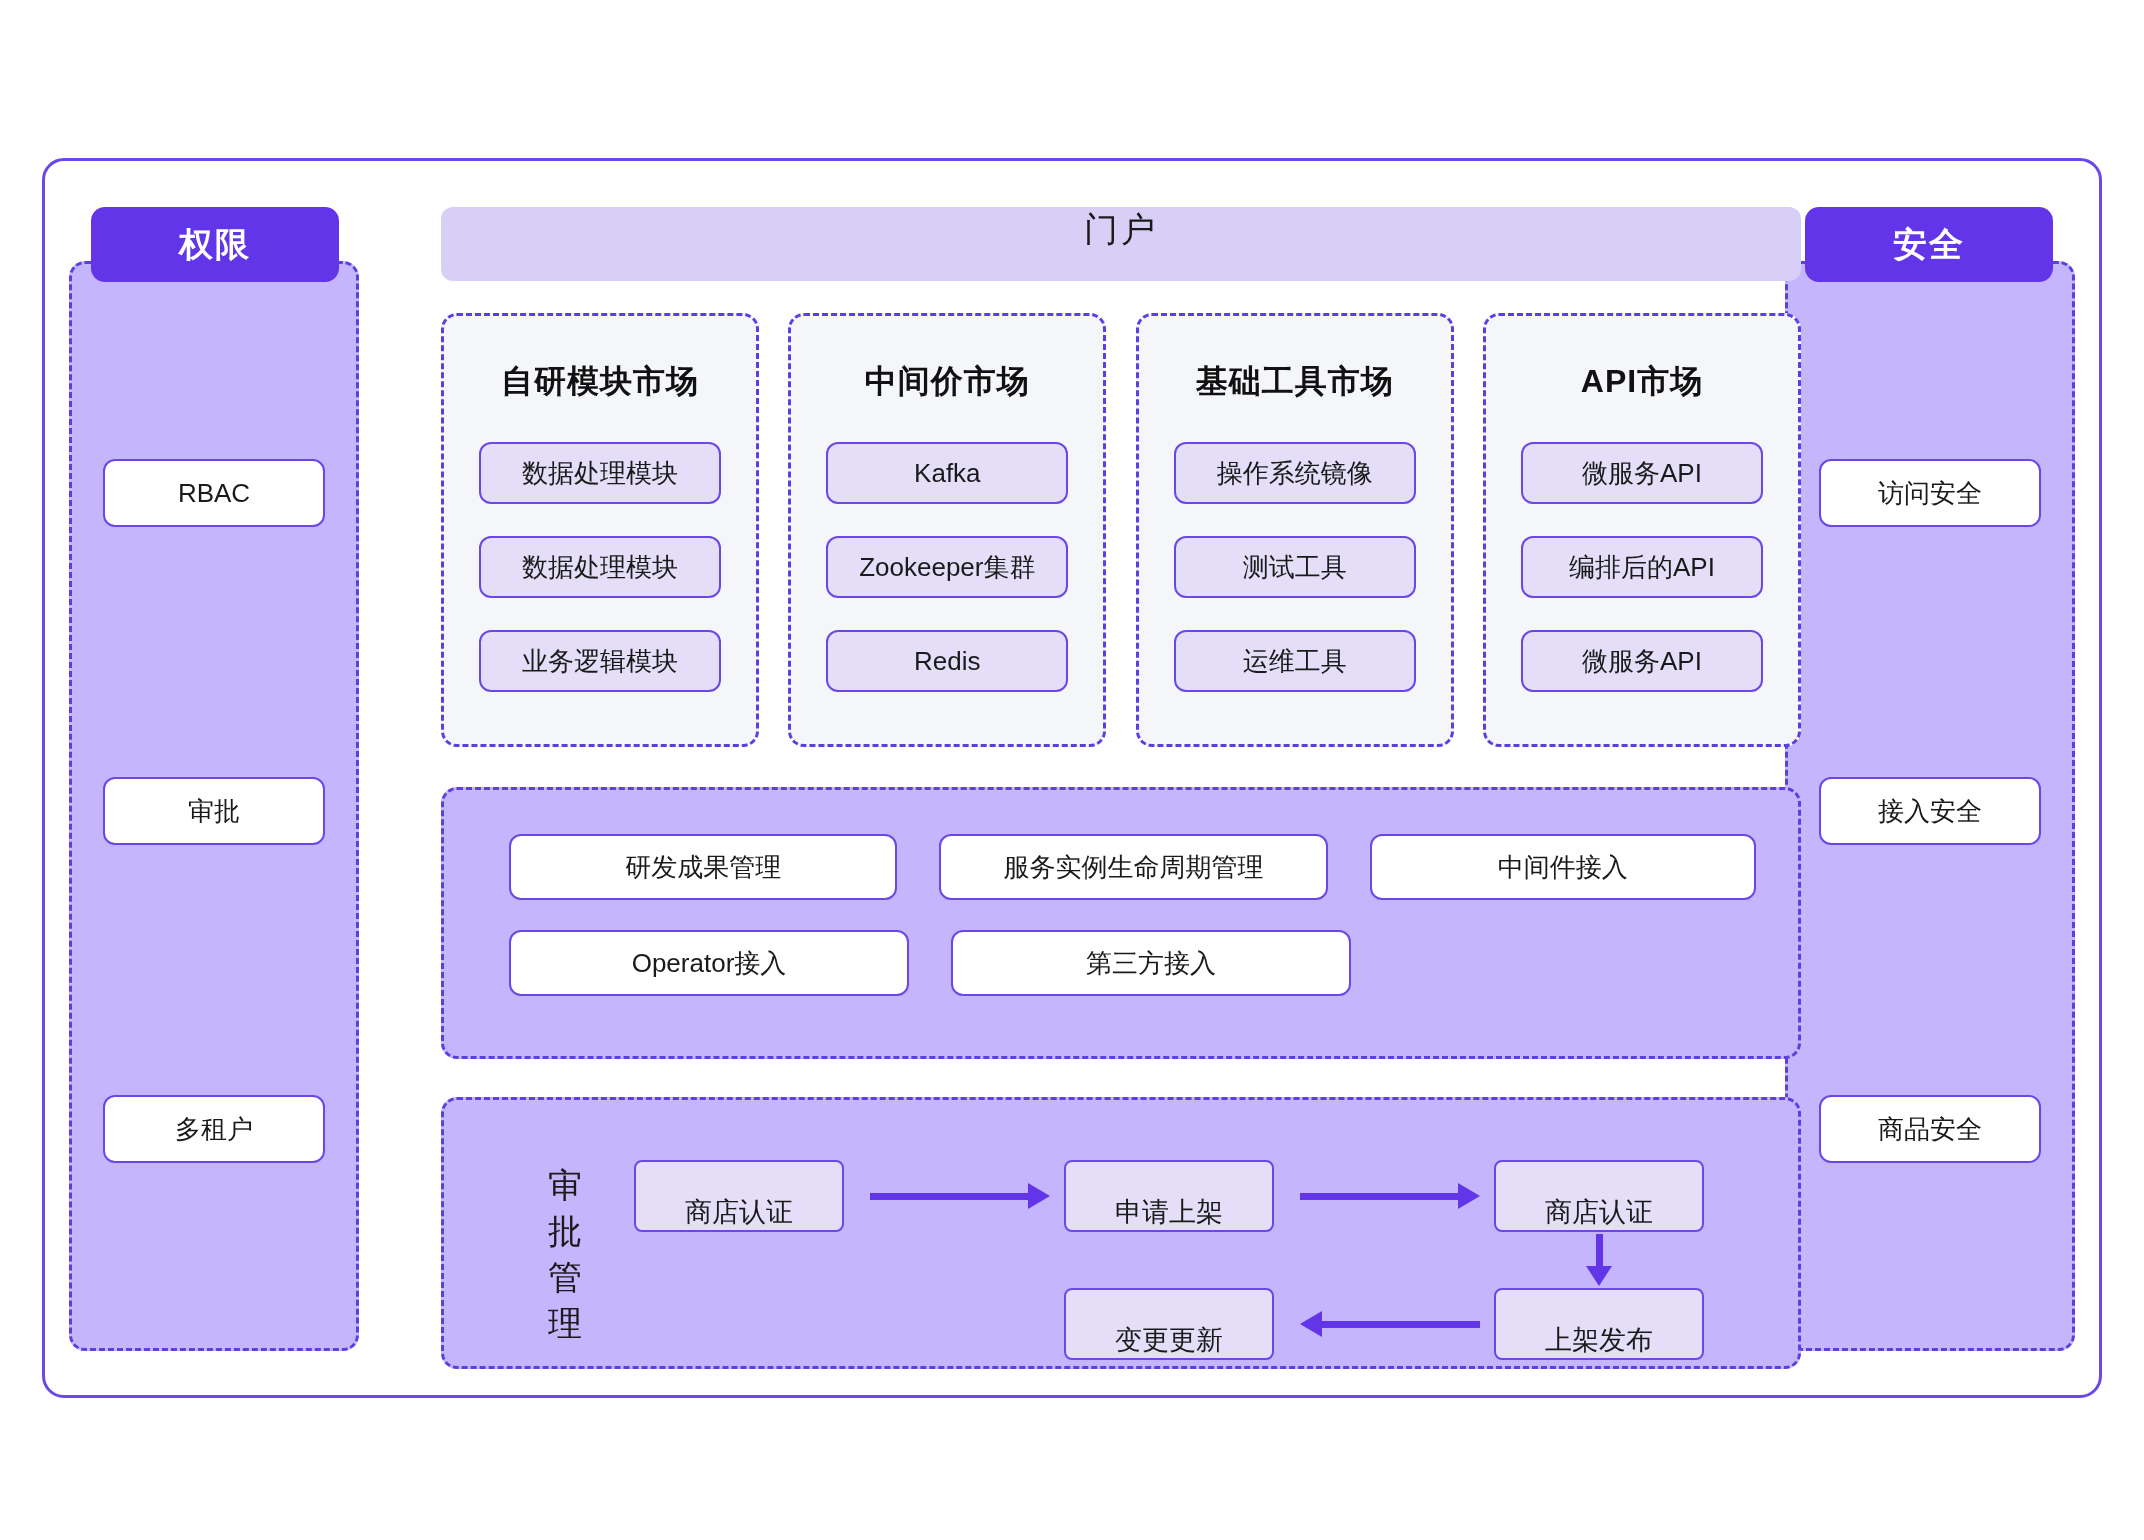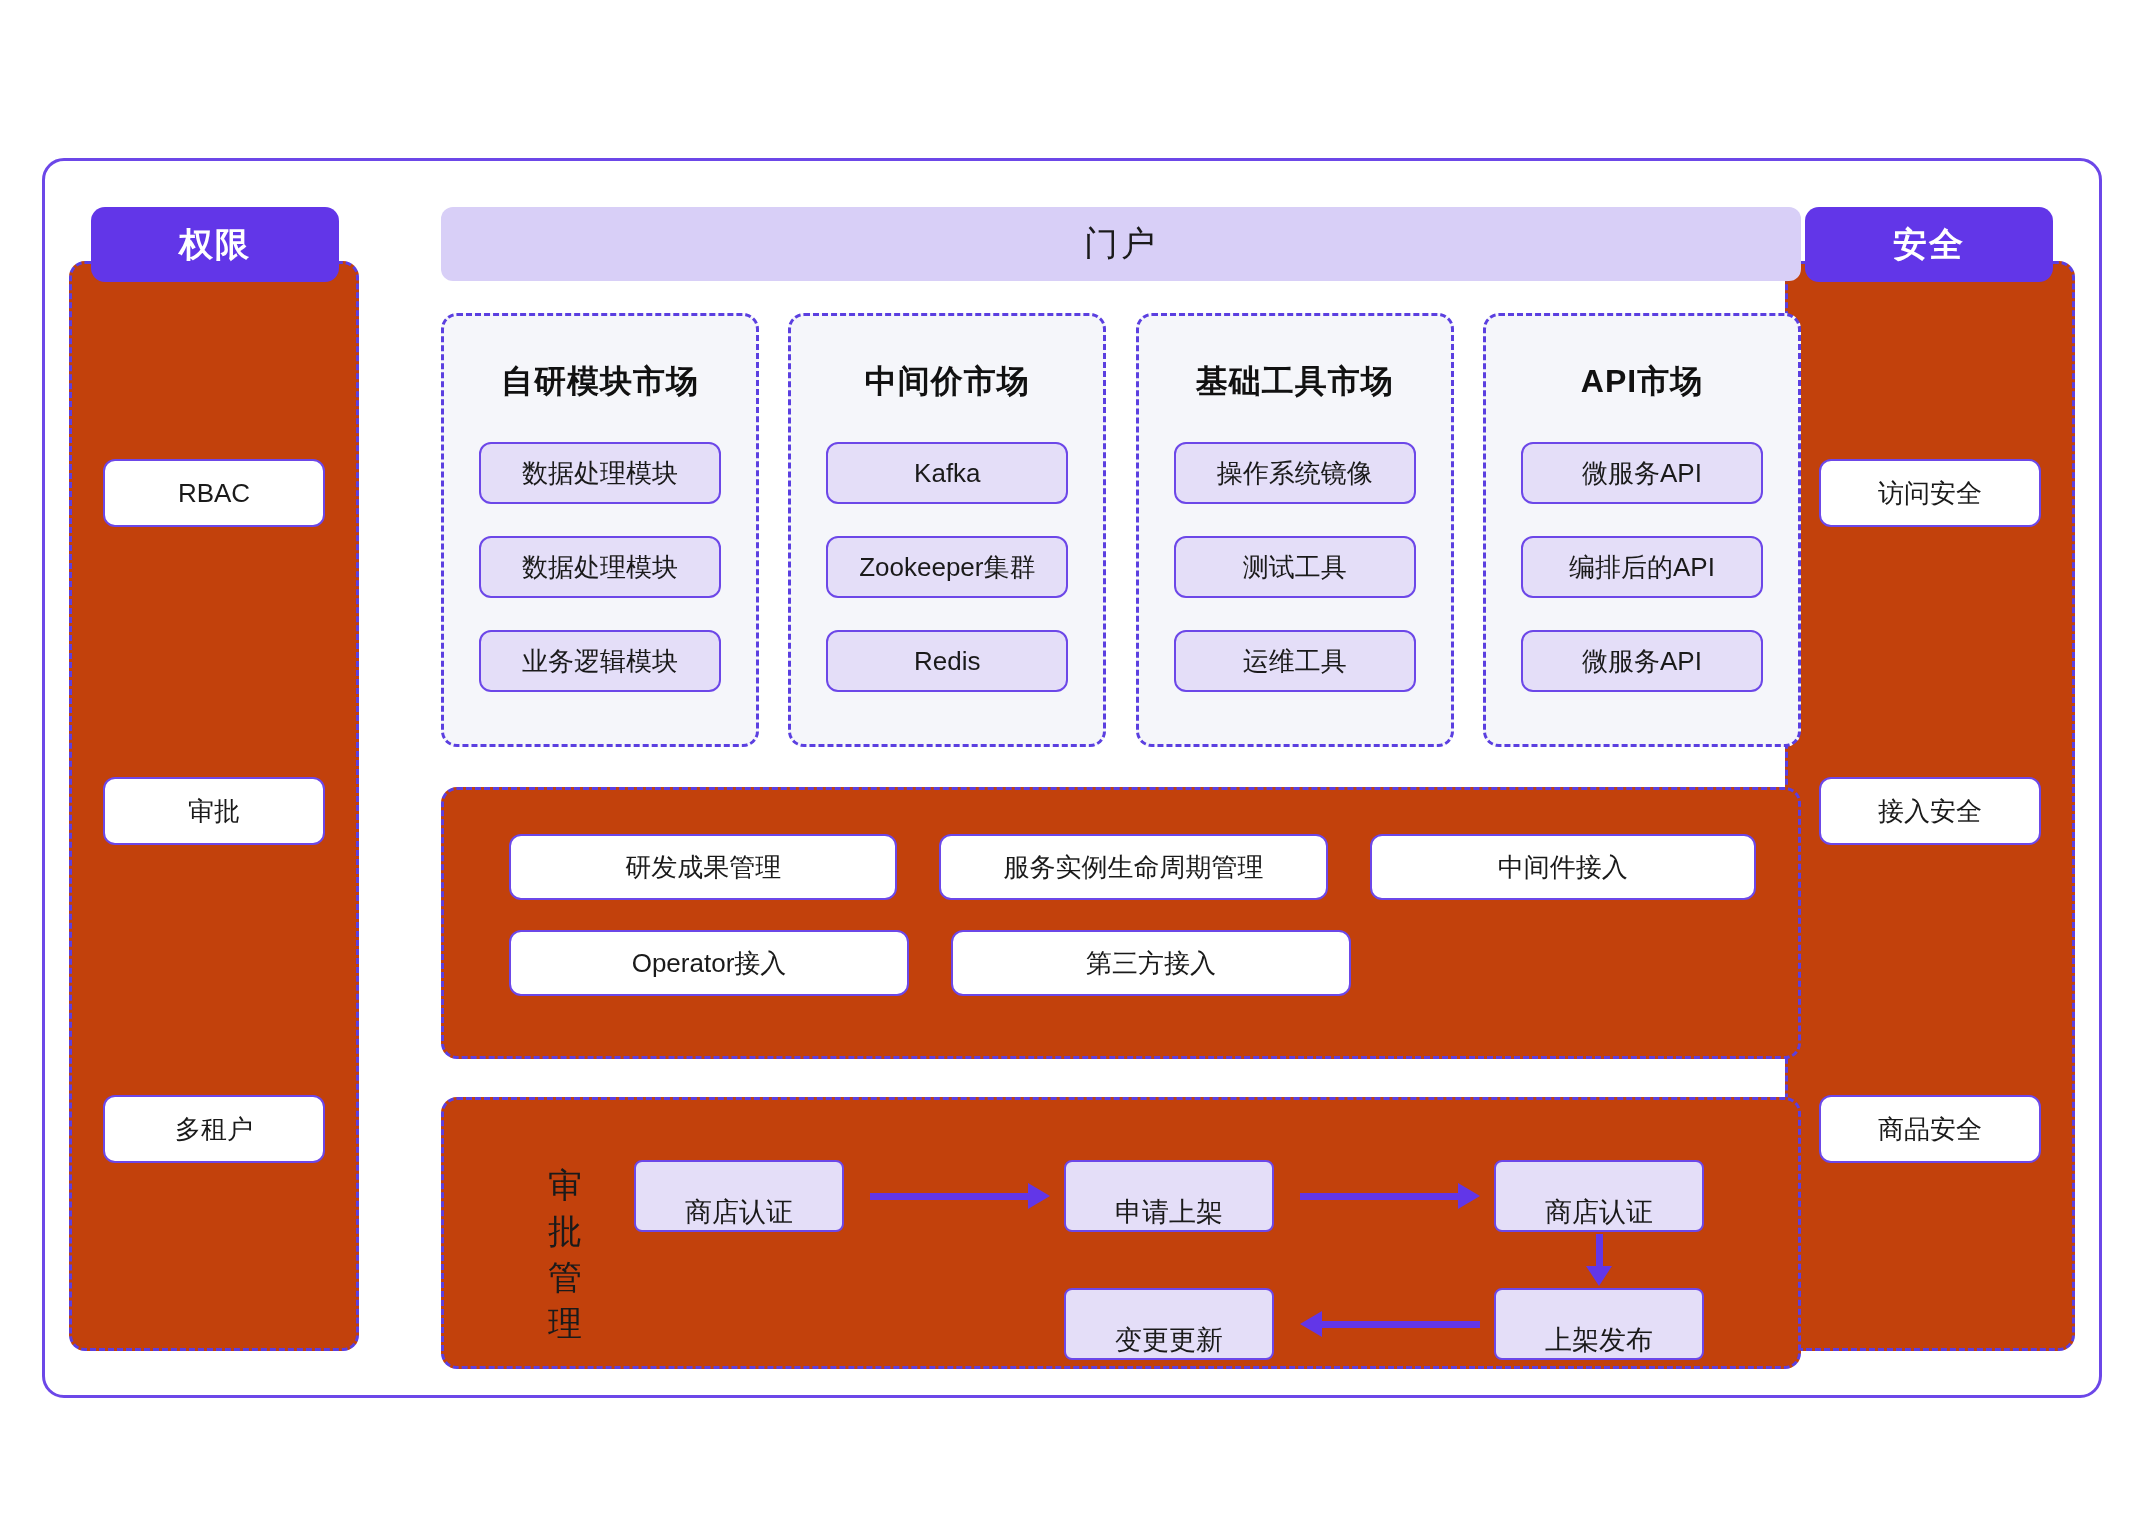--- a/index.html
+++ b/index.html
@@ -26,21 +26,21 @@
     border-radius: 22px;
     box-sizing: border-box;
     background: #ffffff;
   }
 
   
   .dashed-panel {
     position: absolute;
     border: 3px dashed #5B3FE0;
     border-radius: 16px;
-    background: #c2410c;
+    background: #c4b5fd;
     box-sizing: border-box;
   }
 
   
   .side-column {
     top: 100px;
     width: 290px;
     height: 1090px;
     display: flex;
     flex-direction: column;
@@ -108,21 +108,21 @@
   
   #portal-banner {
     position: absolute;
     left: 44px;
     top: 10px;
     width: 1360px;
     height: 74px;
     background: #D8CFF7;
     border-radius: 12px;
     display: flex;
-    align-items: center;
+    align-items: flex-start;
     justify-content: center;
     font-size: 34px;
     color: #1a1a1a;
     letter-spacing: 3px;
   }
 
   
   #markets-row {
     position: absolute;
     left: 44px;

